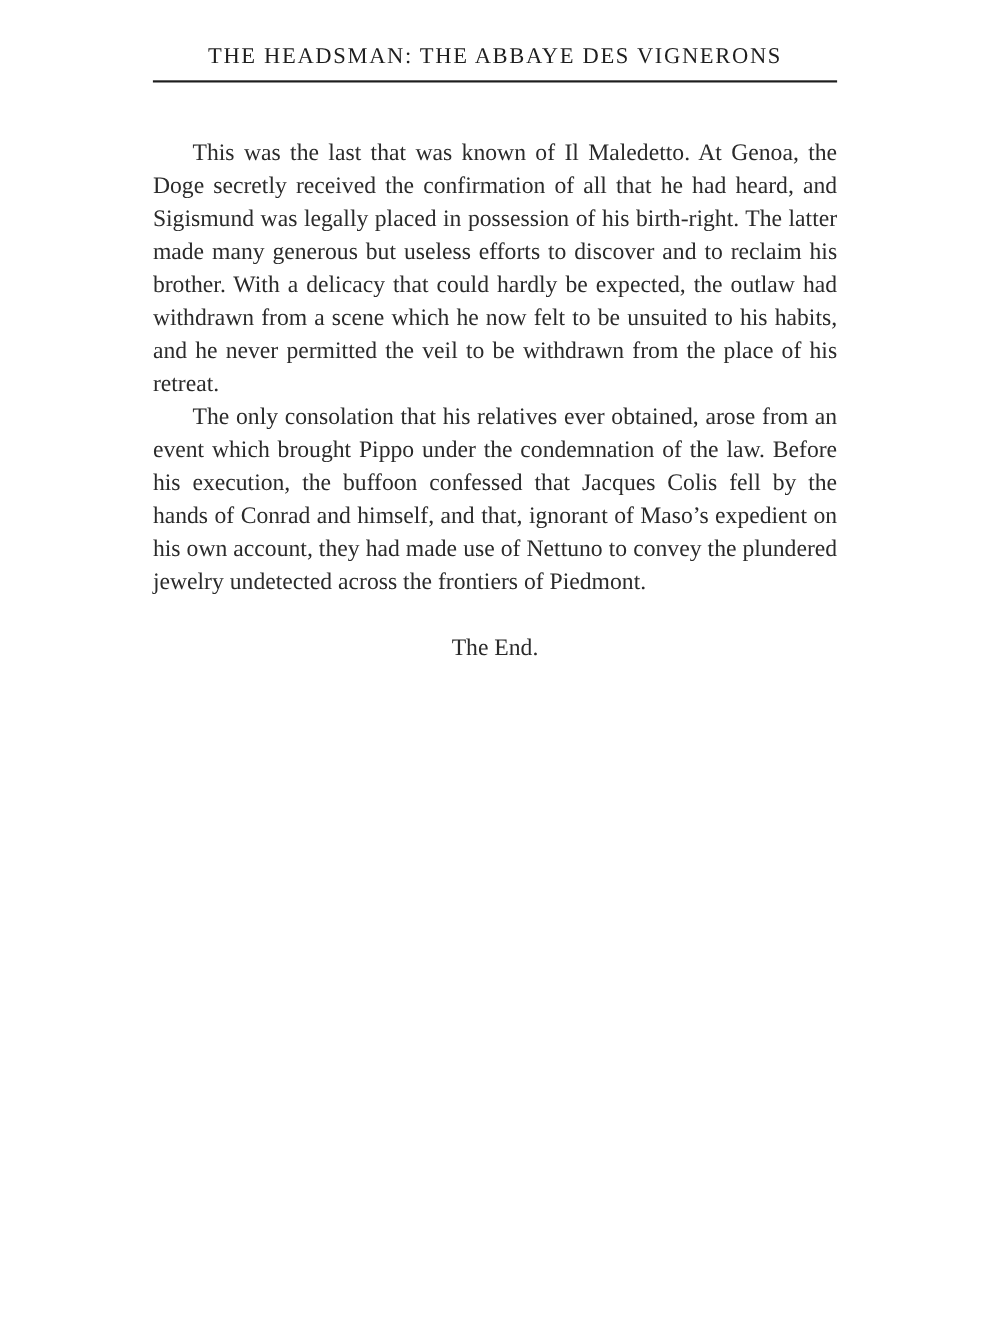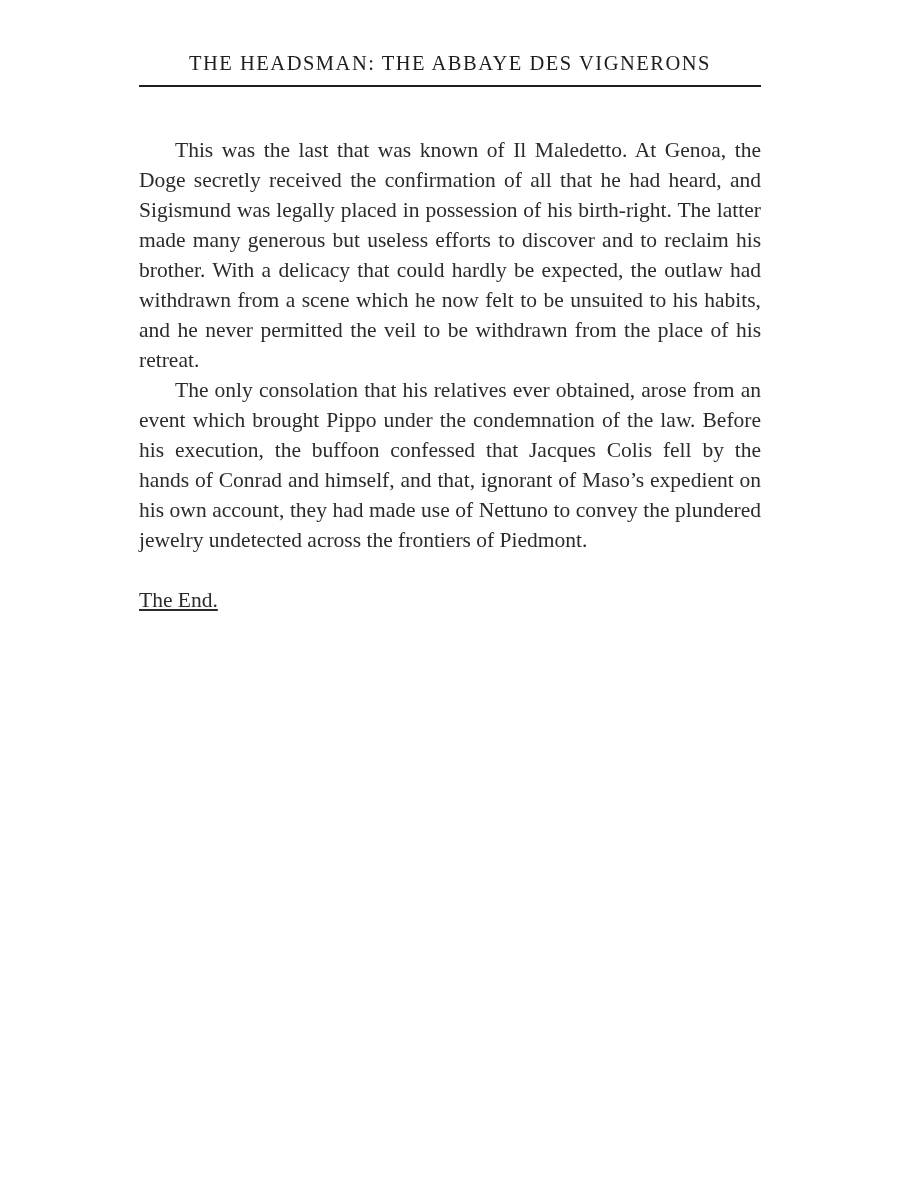--- a/index.html
+++ b/index.html
@@ -18,21 +18,21 @@
 
   .page {
     width: 900px;
     height: 1200px;
     background: #ffffff;
     position: relative;
   }
 
   .content {
     width: 622px;
-    margin: 16px auto;
+    margin: 4px auto;
     padding-top: 36px;
   }
 
   .running-head {
     text-align: center;
     font-size: 20.5px;
     font-weight: 400;
     letter-spacing: 1.5px;
     color: #1e1e1e;
     padding-bottom: 10px;
@@ -52,23 +52,22 @@
   }
 
   .body-text p.indented {
     text-indent: 36px;
   }
 
   .the-end {
     margin-top: 30px;
     font-size: 21.5px;
     line-height: 30px;
-    text-align: left;
+    text-align: center;
     color: #2b2b2b;
-    text-decoration: underline;
   }
 </style>
 </head>
 <body>
 
 <div class="page">
   <div class="content">
 
     <div class="running-head">THE HEADSMAN: THE ABBAYE DES VIGNERONS</div>
 

